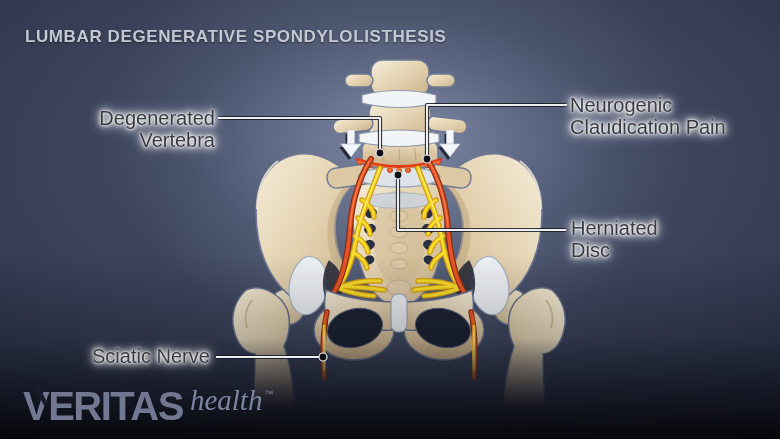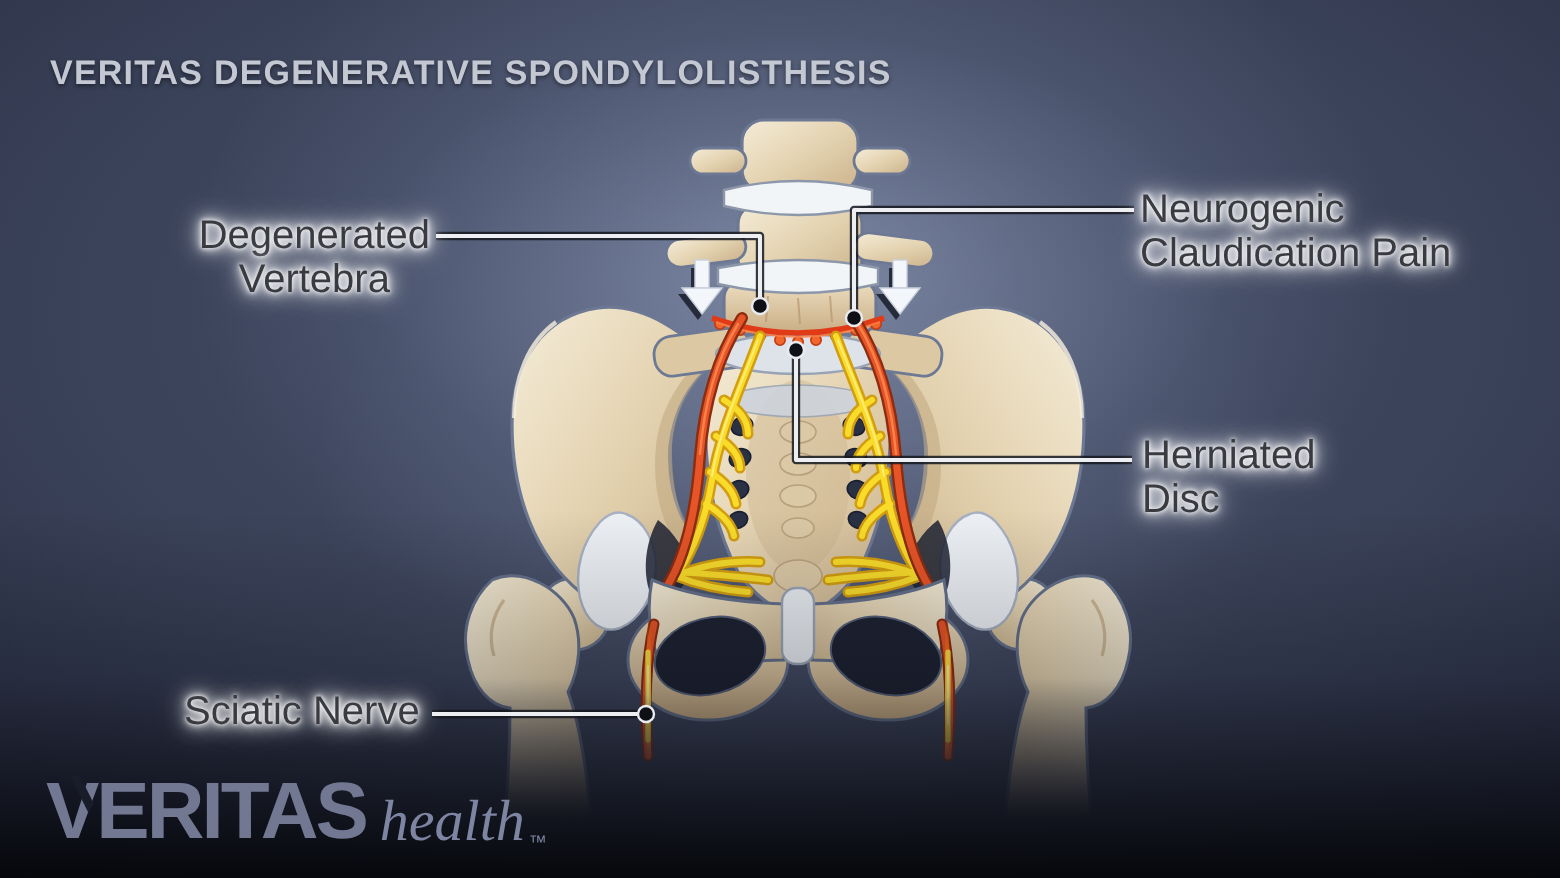--- a/index.html
+++ b/index.html
@@ -16,26 +16,26 @@
     font-size:17px;font-weight:700;letter-spacing:.6px;
     color:#c3c8d3;text-shadow:0 1px 2px rgba(0,0,0,.45);
     white-space:nowrap;
   }
   .label{
     position:absolute;font-size:20px;line-height:22px;color:#3a3b40;font-weight:400;
     text-shadow:0 0 2px #fff,0 0 4px #fff,0 0 7px #fff,0 0 11px rgba(255,255,255,.95),0 0 16px rgba(255,255,255,.75);
     white-space:nowrap;
   }
   .label span{display:block;}
-  .lbl-degenerated{right:565px;top:107px;text-align:center;}
+  .lbl-degenerated{right:565px;top:107px;text-align:right;}
   .lbl-neurogenic{left:570px;top:94px;text-align:left;}
   .lbl-herniated{left:571px;top:217px;text-align:left;}
   .lbl-sciatic{left:92px;top:345px;text-align:center;}
   .logo{
-    position:absolute;left:23px;top:386px;display:flex;align-items:flex-end;line-height:1;
+    position:absolute;left:23px;top:386px;display:flex;align-items:flex-start;line-height:1;
   }
   .logo .brand{
     font-size:40px;font-weight:700;letter-spacing:-1.5px;color:#727892;
   }
   .logo .suffix{
     font-family:"Liberation Serif","DejaVu Serif",serif;font-style:italic;
     font-size:29px;color:#7d85a2;margin-left:7px;
   }
   .logo .tm{font-size:9px;color:#7d85a2;margin-top:4px;margin-left:2px;}
   .logo .notch{position:absolute;left:10px;top:2px;}
@@ -278,21 +278,21 @@
       </g>
       <g fill="#0e1016" stroke="#e8ebf0" stroke-width="1.2">
         <circle cx="380" cy="153" r="4"></circle>
         <circle cx="427" cy="159" r="4"></circle>
         <circle cx="398" cy="175" r="4"></circle>
         <circle cx="323" cy="357" r="4"></circle>
       </g>
     </g>
   </svg>
 
-  <div class="title">VERITAS DEGENERATIVE SPONDYLOLISTHESIS</div>
+  <div class="title">LUMBAR DEGENERATIVE SPONDYLOLISTHESIS</div>
 
   <div class="label lbl-degenerated">
     <span>Degenerated</span>
     <span>Vertebra</span>
   </div>
 
   <div class="label lbl-neurogenic">
     <span>Neurogenic</span>
     <span>Claudication Pain</span>
   </div>

